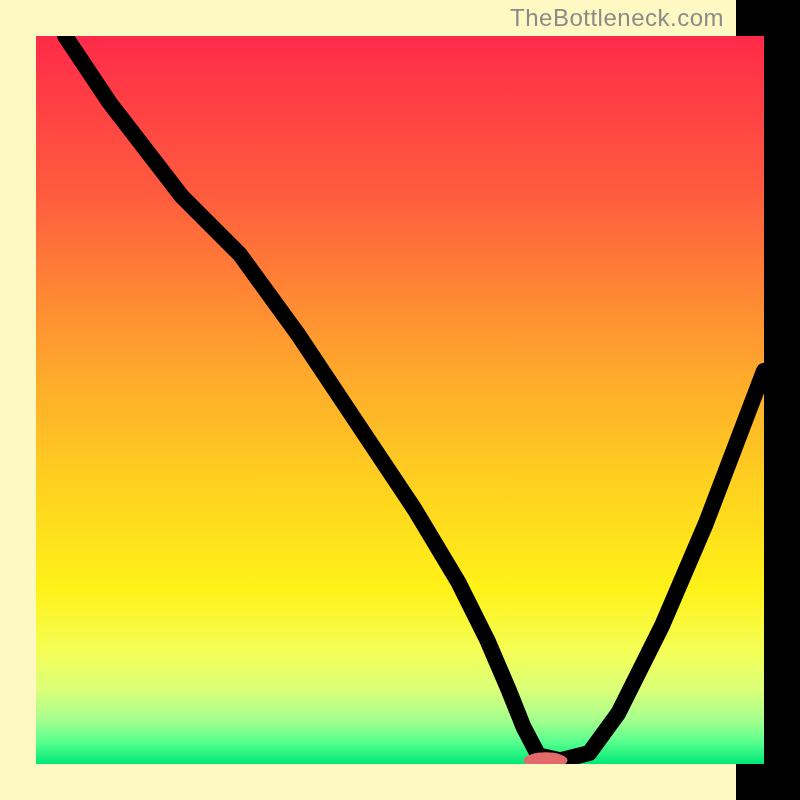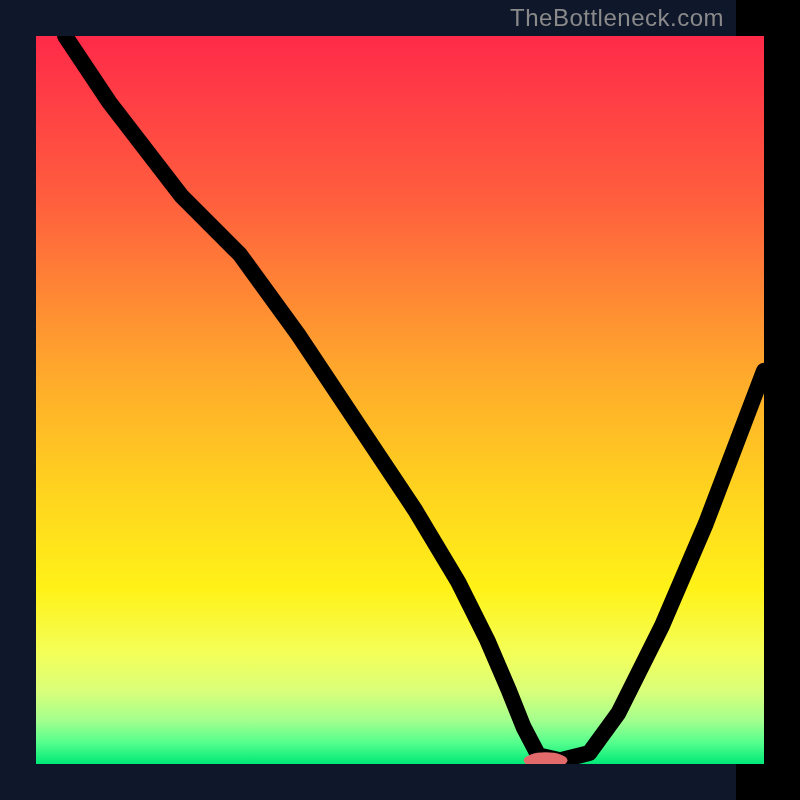--- a/index.html
+++ b/index.html
@@ -7,21 +7,21 @@
     padding: 0;
     width: 800px;
     height: 800px;
     background: #000;
     overflow: hidden;
   }
   .frame {
     position: relative;
     width: 736px;
     height: 800px;
-    background: #0f172a;
+    background: #fef9c3;
     text-align: center;
   }
   .watermark {
     position: absolute;
     top: 4px;
     right: 12px;
     font-family: Arial, Helvetica, sans-serif;
     font-size: 24px;
     color: #8a8a8a;
     letter-spacing: 0.5px;

